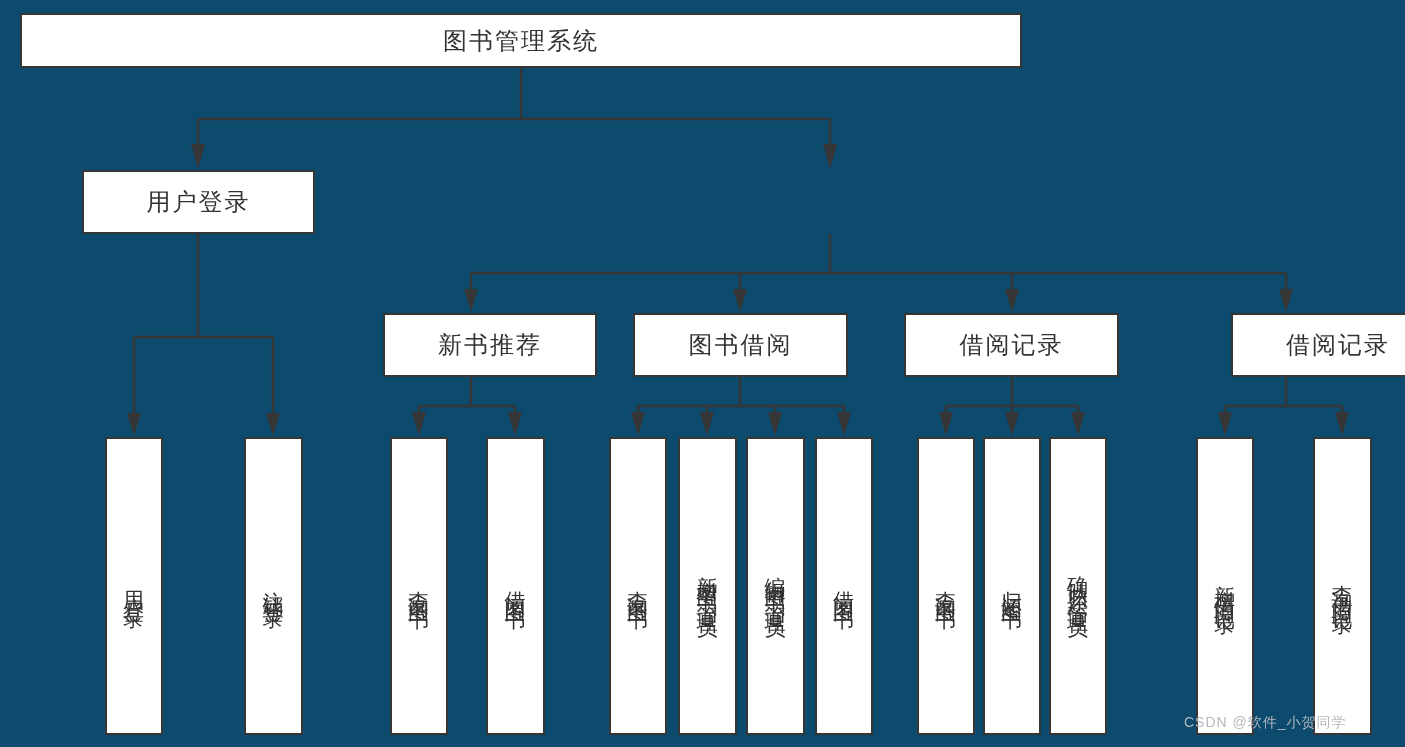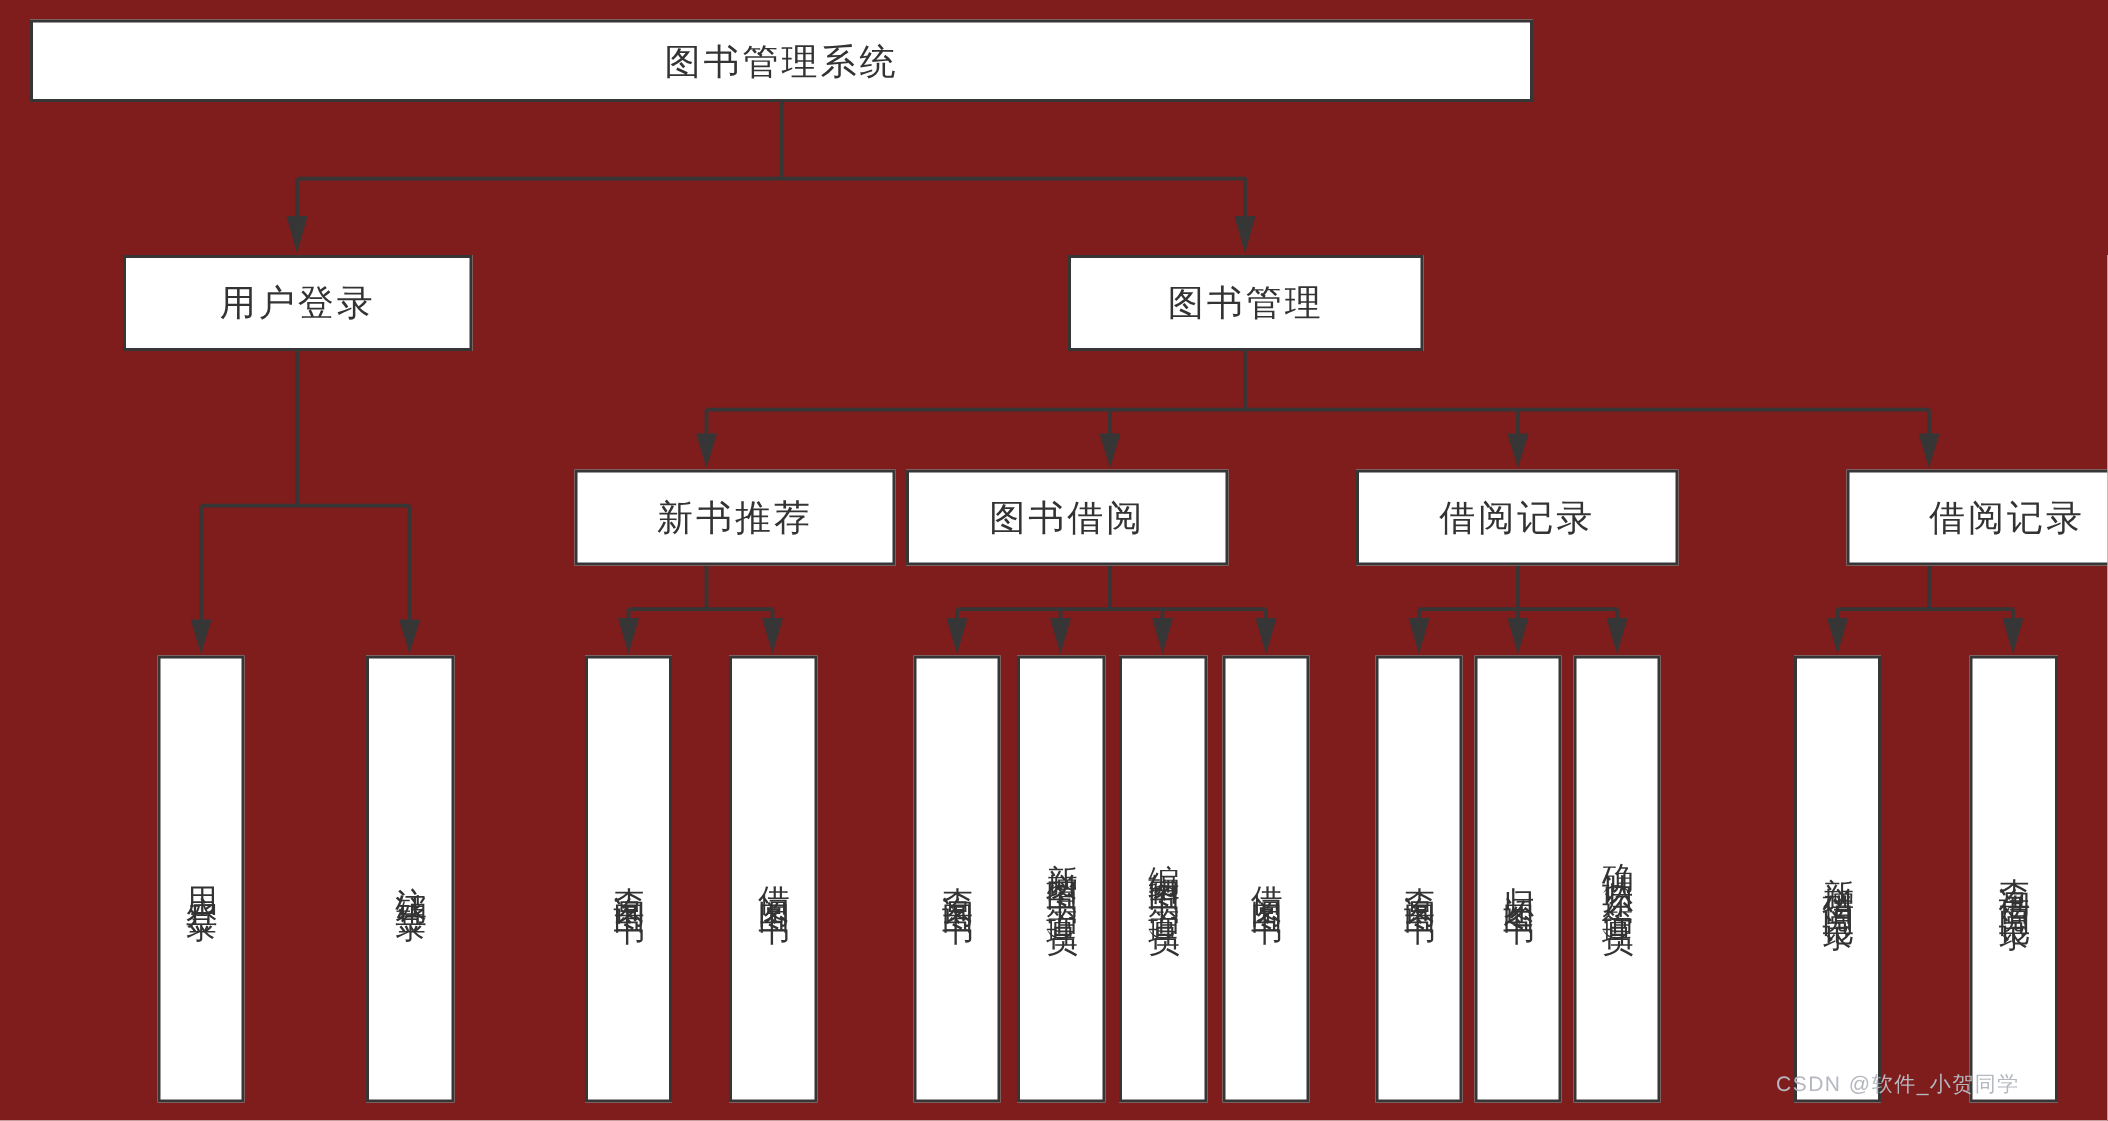--- a/index.html
+++ b/index.html
@@ -5,21 +5,21 @@
   html, body {
     margin: 0;
     padding: 0;
     background: #ffffff;
     font-family: "Liberation Sans", "DejaVu Sans", sans-serif;
   }
   #canvas {
     position: relative;
     width: 1405px;
     height: 747px;
-    background: #7f1d1d;
+    background: #0c4a6e;
     overflow: hidden;
   }
   #connectors {
     position: absolute;
     left: 0;
     top: 0;
     width: 1405px;
     height: 747px;
   }
   .node {
@@ -99,28 +99,25 @@
     </g>
   </svg>
 
   <div class="node h" style="left:20px; top:13px; width:1002px; height:55px;">
     <span class="label">图书管理系统</span>
   </div>
 
   <div class="node h" style="left:82px; top:170px; width:233px; height:64px;">
     <span class="label">用户登录</span>
   </div>
-  <div class="node h" style="left:712px; top:170px; width:237px; height:64px;">
-    <span class="label">图书管理</span>
-  </div>
 
   <div class="node h" style="left:364px; top:313px; width:214px; height:64px;margin-left:19px;">
     <span class="label">新书推荐</span>
   </div>
-  <div class="node h" style="left:604px; top:313px; width:215px; height:64px;text-align:center;">
+  <div class="node h" style="left:633px; top:313px; width:215px; height:64px;text-align:center;">
     <span class="label">图书借阅</span>
   </div>
   <div class="node h" style="left:904px; top:313px; width:215px; height:64px;">
     <span class="label">借阅记录</span>
   </div>
   <div class="node h" style="left:1231px; top:313px; width:214px; height:64px;justify-content:center;">
     <span class="label">借阅记录</span>
   </div>
 
   <div class="node v" style="left:105px; top:437px; width:58px; height:298px;">

